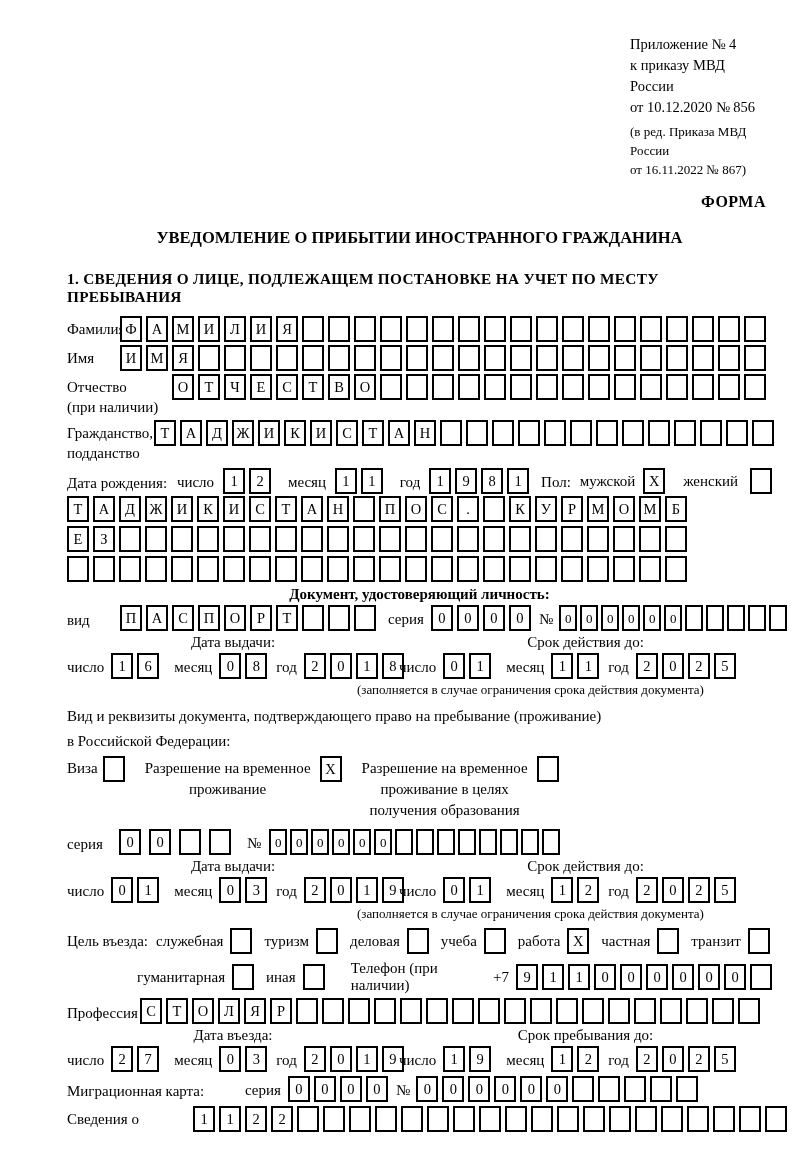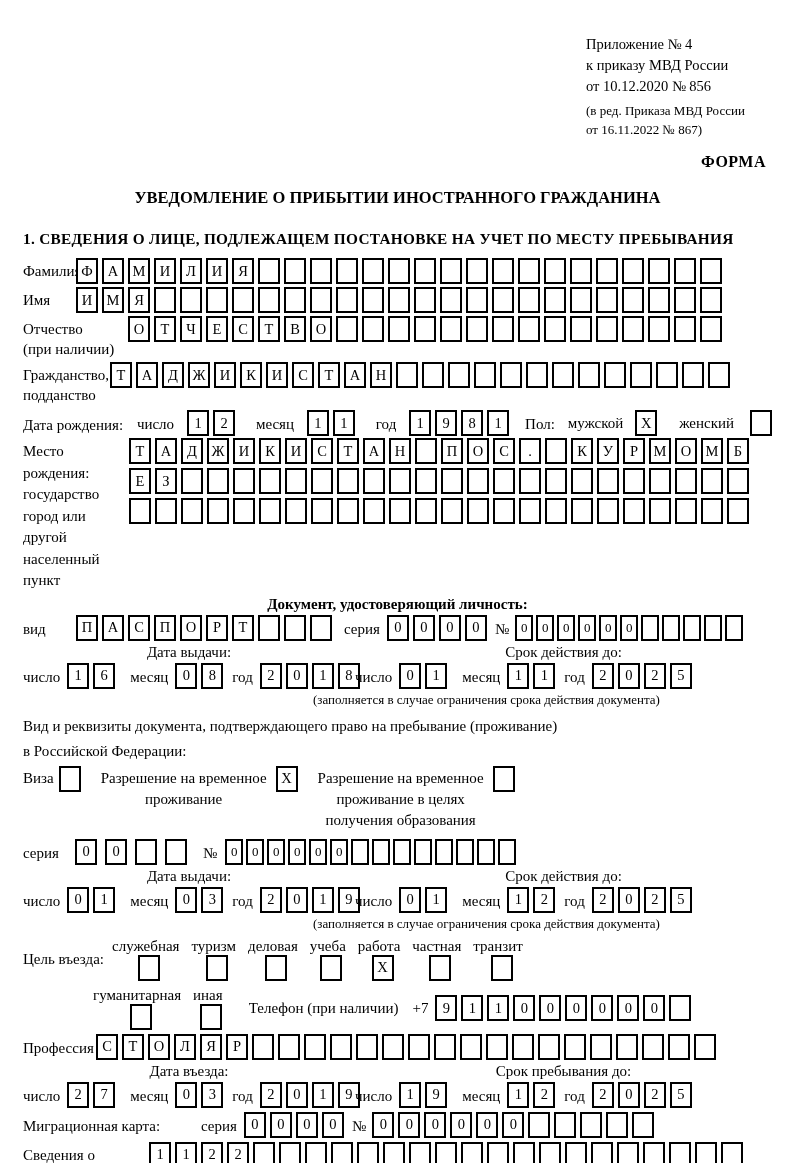--- a/index.html
+++ b/index.html
@@ -1,19 +1,19 @@
 <!DOCTYPE html>
 <html><head>
 <meta charset="utf-8">
 <style>
   * { box-sizing: border-box; }
   html,body { margin:0; padding:0; background:#ffffff; }
   .page {
     width:800px; height:1163px; overflow:hidden; background:#ffffff;
-    padding:34px 28px 10px 23px;
+    padding:34px 28px 10px 67px;
     font-family:"Liberation Serif","DejaVu Serif",serif;
     font-size:15px; color:#000;
   }
   
   .annex { margin-left:563px; line-height:21px; font-size:14.5px; }
   .annex-note { margin-top:4px; line-height:19px; font-size:13px; }
   .forma { margin-top:12px; font-weight:bold; font-size:16px; text-align:right; margin-right:6px; letter-spacing:0.5px; }
   
   .title { margin-top:14px; text-align:center; font-weight:bold; font-size:16.5px; line-height:23px; }
   .uline { display:inline-block; width:58px; border-bottom:2px solid #222; height:14px; margin-left:10px; }
@@ -48,21 +48,21 @@
   .drow { display:flex; align-items:center; margin-top:2px; }
   .note { font-size:13px; line-height:16px; margin-top:3px; margin-left:-42px; white-space:nowrap; }
   .intro { margin-top:6px; line-height:25px; }
   
   .optrow { display:flex; align-items:flex-start; margin-top:2px; }
   .opt { display:flex; align-items:flex-start; }
   .opt .lines { line-height:21px; padding-top:2px; text-align:center; }
   .opt .cell { margin-left:9px; } .gap20 { margin-left:20px; }
   
   .prow { display:flex; align-items:center; margin-top:6px; }
-  .pitem { display:flex; align-items:center;flex-direction:column; }
+  .pitem { display:flex; align-items:center; }
   .pitem .cell { margin-left:7px; }
   .pgap { margin-left:12px; }
   .phone-label { margin-left:26px; }
   .phone-prefix { margin-left:14px; margin-right:7px; }
   .indent70 { margin-left:70px; }
 </style>
 </head>
 <body>
 
 <div class="page">
@@ -231,26 +231,20 @@
         <span class="cell">1</span>
       </span>
     <span class="dlab" style="margin-left:10px">Пол:</span>
     <span class="lbl" style="padding-top:0">мужской</span>
     <span class="cell checkbox" style="margin-left:6px">X</span>
     <span class="lbl" style="padding-top:0;margin-left:16px">женский</span>
     <span class="cell checkbox" style="margin-left:10px"></span>
   </div>
 
   <div class="frow mt2">
-    <span class="lbl lw106" style="line-height:21.5px">
-      <span>Место рождения:</span><br>
-      <span>государство</span><br>
-      <span>город или другой</span><br>
-      <span>населенный пункт</span>
-    </span>
     <span class="cellstack">
       <span class="cells">
           <span class="cell">Т</span>
           <span class="cell">А</span>
           <span class="cell">Д</span>
           <span class="cell">Ж</span>
           <span class="cell">И</span>
           <span class="cell">К</span>
           <span class="cell">И</span>
           <span class="cell">С</span>

